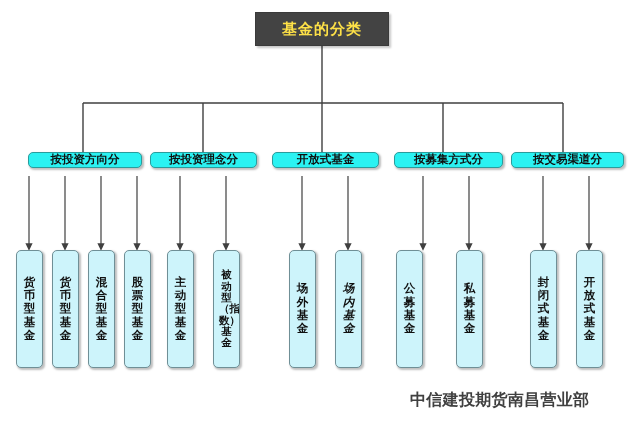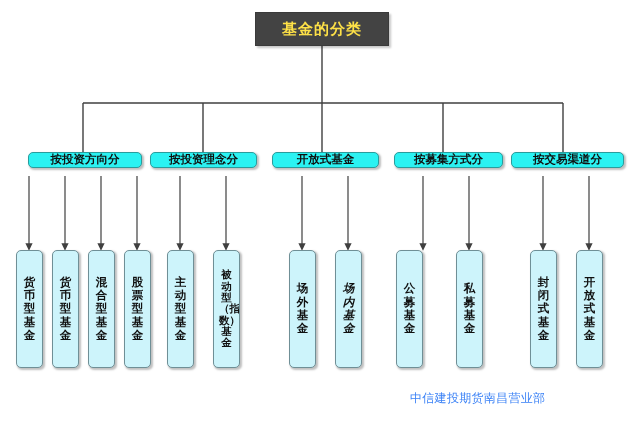--- a/index.html
+++ b/index.html
@@ -102,23 +102,23 @@
   .leaf-box.tall .leaf-label {
     font-size: 10.5px;
     line-height: 1.08;
   }
 
   
   .footer-note {
     position: absolute;
     left: 410px;
     top: 390px;
-    color: #3b82f6;
-    font-size: 12px;
-    font-weight: normal;
+    color: #404040;
+    font-size: 16px;
+    font-weight: bold;
     letter-spacing: 0.3px;
     white-space: nowrap;
   }
 </style>
 </head>
 <body>
 
 <div id="stage">
 
   <svg id="wires" viewBox="0 0 640 430" xmlns="http://www.w3.org/2000/svg">

